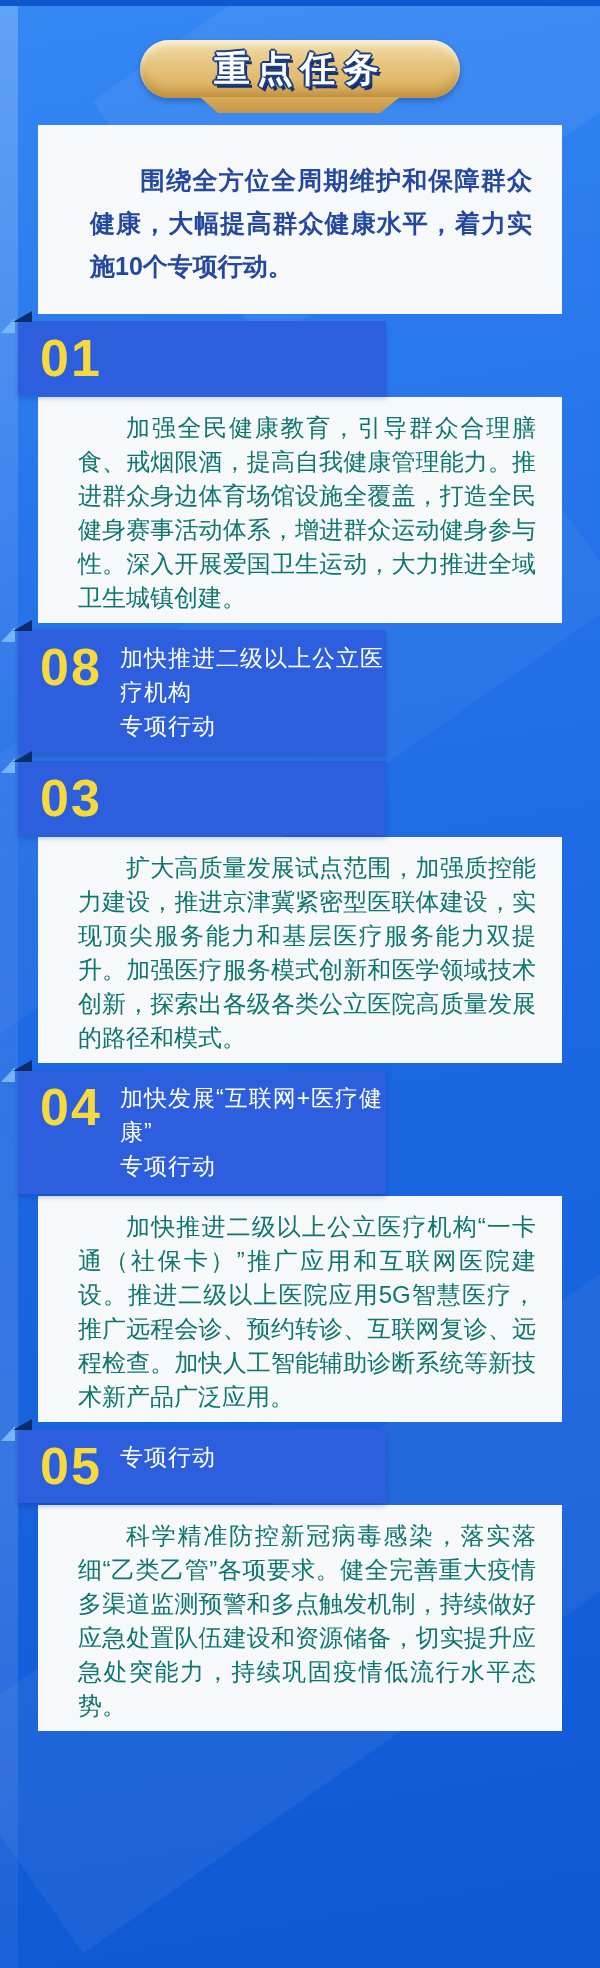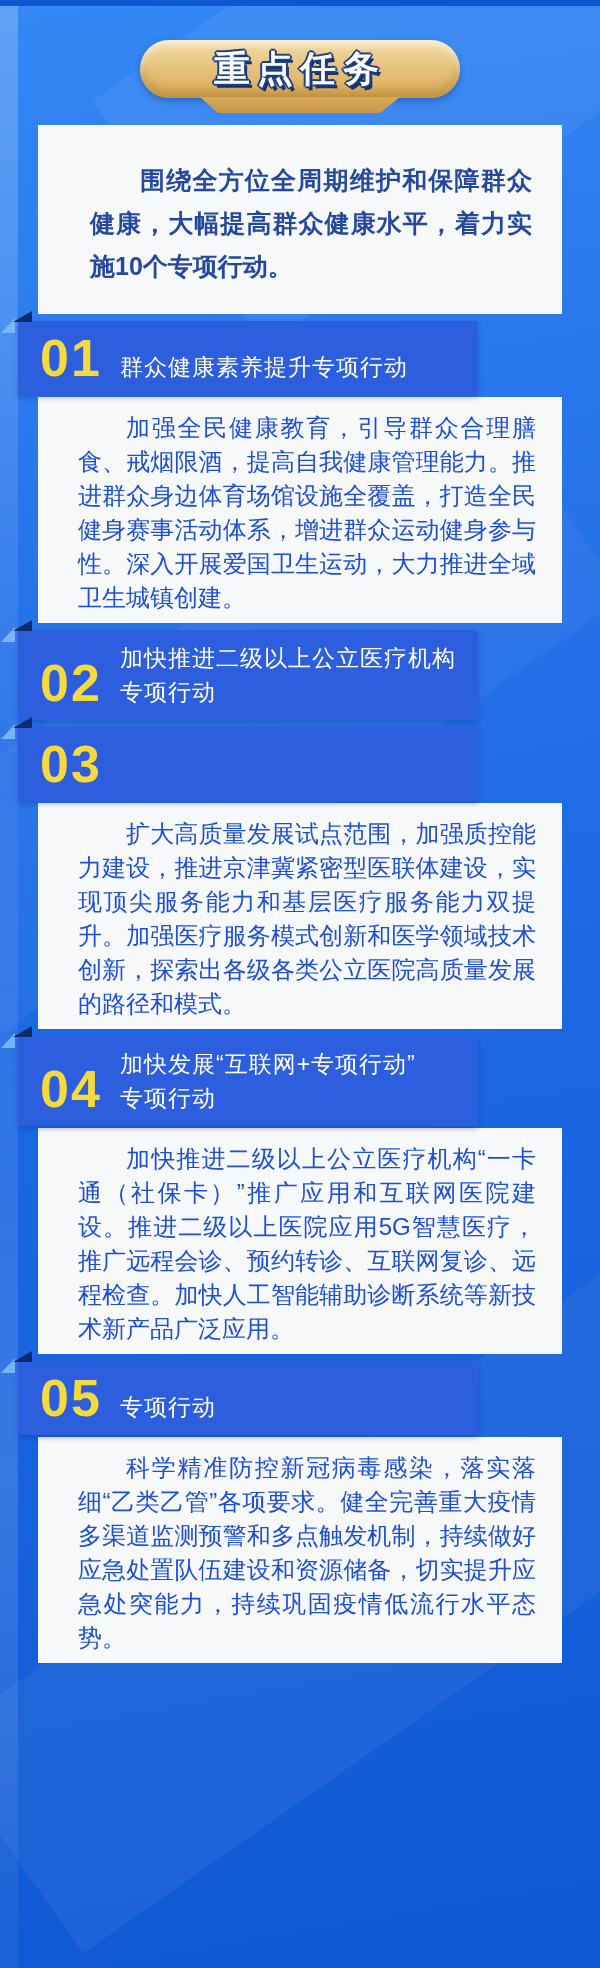--- a/index.html
+++ b/index.html
@@ -31,34 +31,34 @@
     background:linear-gradient(180deg,#d9ab58,#c6964a);
     clip-path:polygon(0 0,100% 0,90% 100%,9% 100%); }
 
   
   .intro-card { width:524px; margin:12px auto 0; background:#f7f8fa; padding:34px 30px 26px 52px; }
   .intro-text { margin:0; color:#24489e; font-weight:bold; font-size:25px; line-height:43px;
     text-align:justify; text-indent:2em; }
 
   
   .section { margin-top:7px; }
-  .section-header { position:relative; margin-left:18px; width:460px; background:#2c5ede;
-    display:flex; align-items:flex-end; padding:11px 0;
+  .section-header { position:relative; margin-left:18px; width:368px; background:#2c5ede;
+    display:flex; align-items:flex-start; padding:11px 0;
     box-shadow:0 3px 5px rgba(8,35,105,.25); }
   .fold-dark { position:absolute; top:-10px; left:-5px; width:0; height:0;
     border-left:19px solid transparent; border-bottom:11px solid #0c2d6b; }
   .fold-light { position:absolute; top:-3px; left:-17px; width:0; height:0;
     border-left:14px solid transparent; border-bottom:15px solid rgba(130,190,250,.85); }
   .section-number { flex-shrink:0; width:80px; margin-left:22px; font-size:52px; line-height:52px;
     font-weight:bold; color:#f6d93c; letter-spacing:2px; }
   .section-title { font-size:23px; line-height:34px; color:#ffffff; font-weight:500; letter-spacing:1px; }
   .section-title span { display:block; }
   .section-title span:empty { display:none; }
   .section-card { width:524px; margin:2px 38px 0; background:#f7f8fa; padding:14px 26px 8px 40px; }
-  .section-body { margin:0; font-size:24px; line-height:34px; color:#1d4ed8;
+  .section-body { margin:0; font-size:24px; line-height:34px; color:#0f766e;
     text-align:justify; text-indent:2em; }
 </style>
 </head>
 <body>
 
 <div class="page">
   <div class="edge-strip"></div>
   <div class="streak streak-a"></div>
   <div class="streak streak-b"></div>
   <div class="streak streak-c"></div>
@@ -71,35 +71,31 @@
 
     <div class="intro-card">
       <p class="intro-text">围绕全方位全周期维护和保障群众健康，大幅提高群众健康水平，着力实施10个专项行动。</p>
     </div>
 
     <div class="section">
       <div class="section-header">
         <span class="fold-light"></span>
         <span class="fold-dark"></span>
         <div class="section-number">01</div>
-        <div class="section-title">
-          <span>群众健康素养提升专项行动</span>
-
-        </div>
       </div>
       <div class="section-card">
         <p class="section-body">加强全民健康教育，引导群众合理膳食、戒烟限酒，提高自我健康管理能力。推进群众身边体育场馆设施全覆盖，打造全民健身赛事活动体系，增进群众运动健身参与性。深入开展爱国卫生运动，大力推进全域卫生城镇创建。</p>
       </div>
     </div>
 
     <div class="section">
       <div class="section-header">
         <span class="fold-light"></span>
         <span class="fold-dark"></span>
-        <div class="section-number">02</div>
+        <div class="section-number">08</div>
         <div class="section-title">
           <span>加快推进二级以上公立医疗机构</span>
           <span>专项行动</span>
         </div>
       </div>
     </div>
 
     <div class="section">
       <div class="section-header">
         <span class="fold-light"></span>
@@ -110,21 +106,21 @@
         <p class="section-body">扩大高质量发展试点范围，加强质控能力建设，推进京津冀紧密型医联体建设，实现顶尖服务能力和基层医疗服务能力双提升。加强医疗服务模式创新和医学领域技术创新，探索出各级各类公立医院高质量发展的路径和模式。</p>
       </div>
     </div>
 
     <div class="section">
       <div class="section-header">
         <span class="fold-light"></span>
         <span class="fold-dark"></span>
         <div class="section-number">04</div>
         <div class="section-title">
-          <span>加快发展“互联网+专项行动”</span>
+          <span>加快发展“互联网+医疗健康”</span>
           <span>专项行动</span>
         </div>
       </div>
       <div class="section-card">
         <p class="section-body">加快推进二级以上公立医疗机构“一卡通（社保卡）”推广应用和互联网医院建设。推进二级以上医院应用5G智慧医疗，推广远程会诊、预约转诊、互联网复诊、远程检查。加快人工智能辅助诊断系统等新技术新产品广泛应用。</p>
       </div>
     </div>
 
     <div class="section">
       <div class="section-header">

